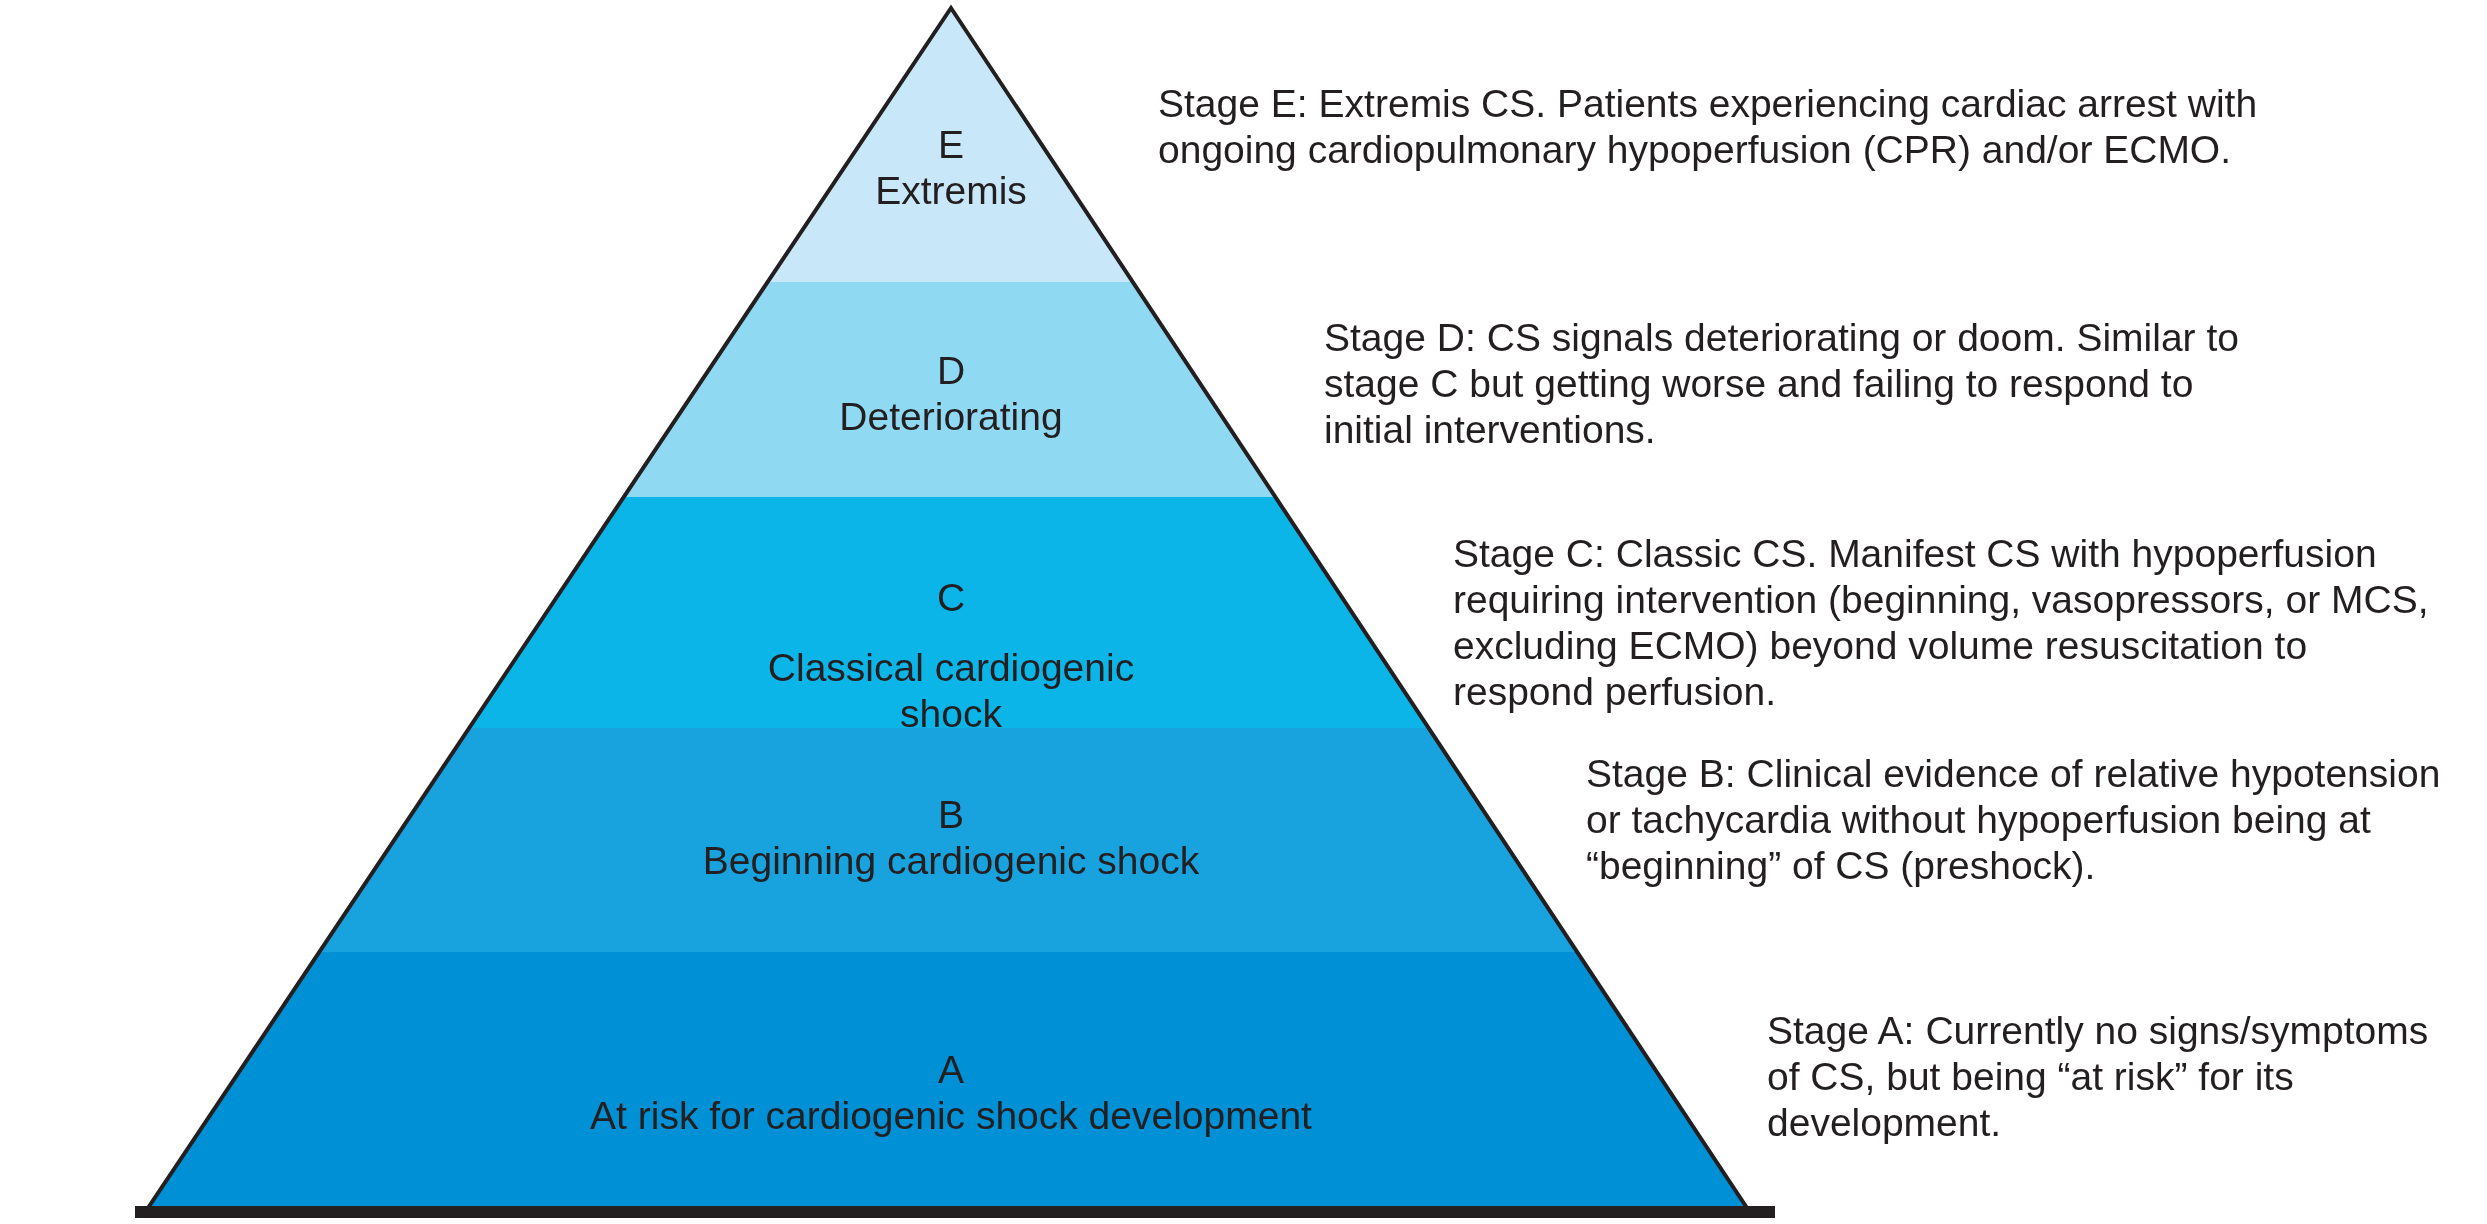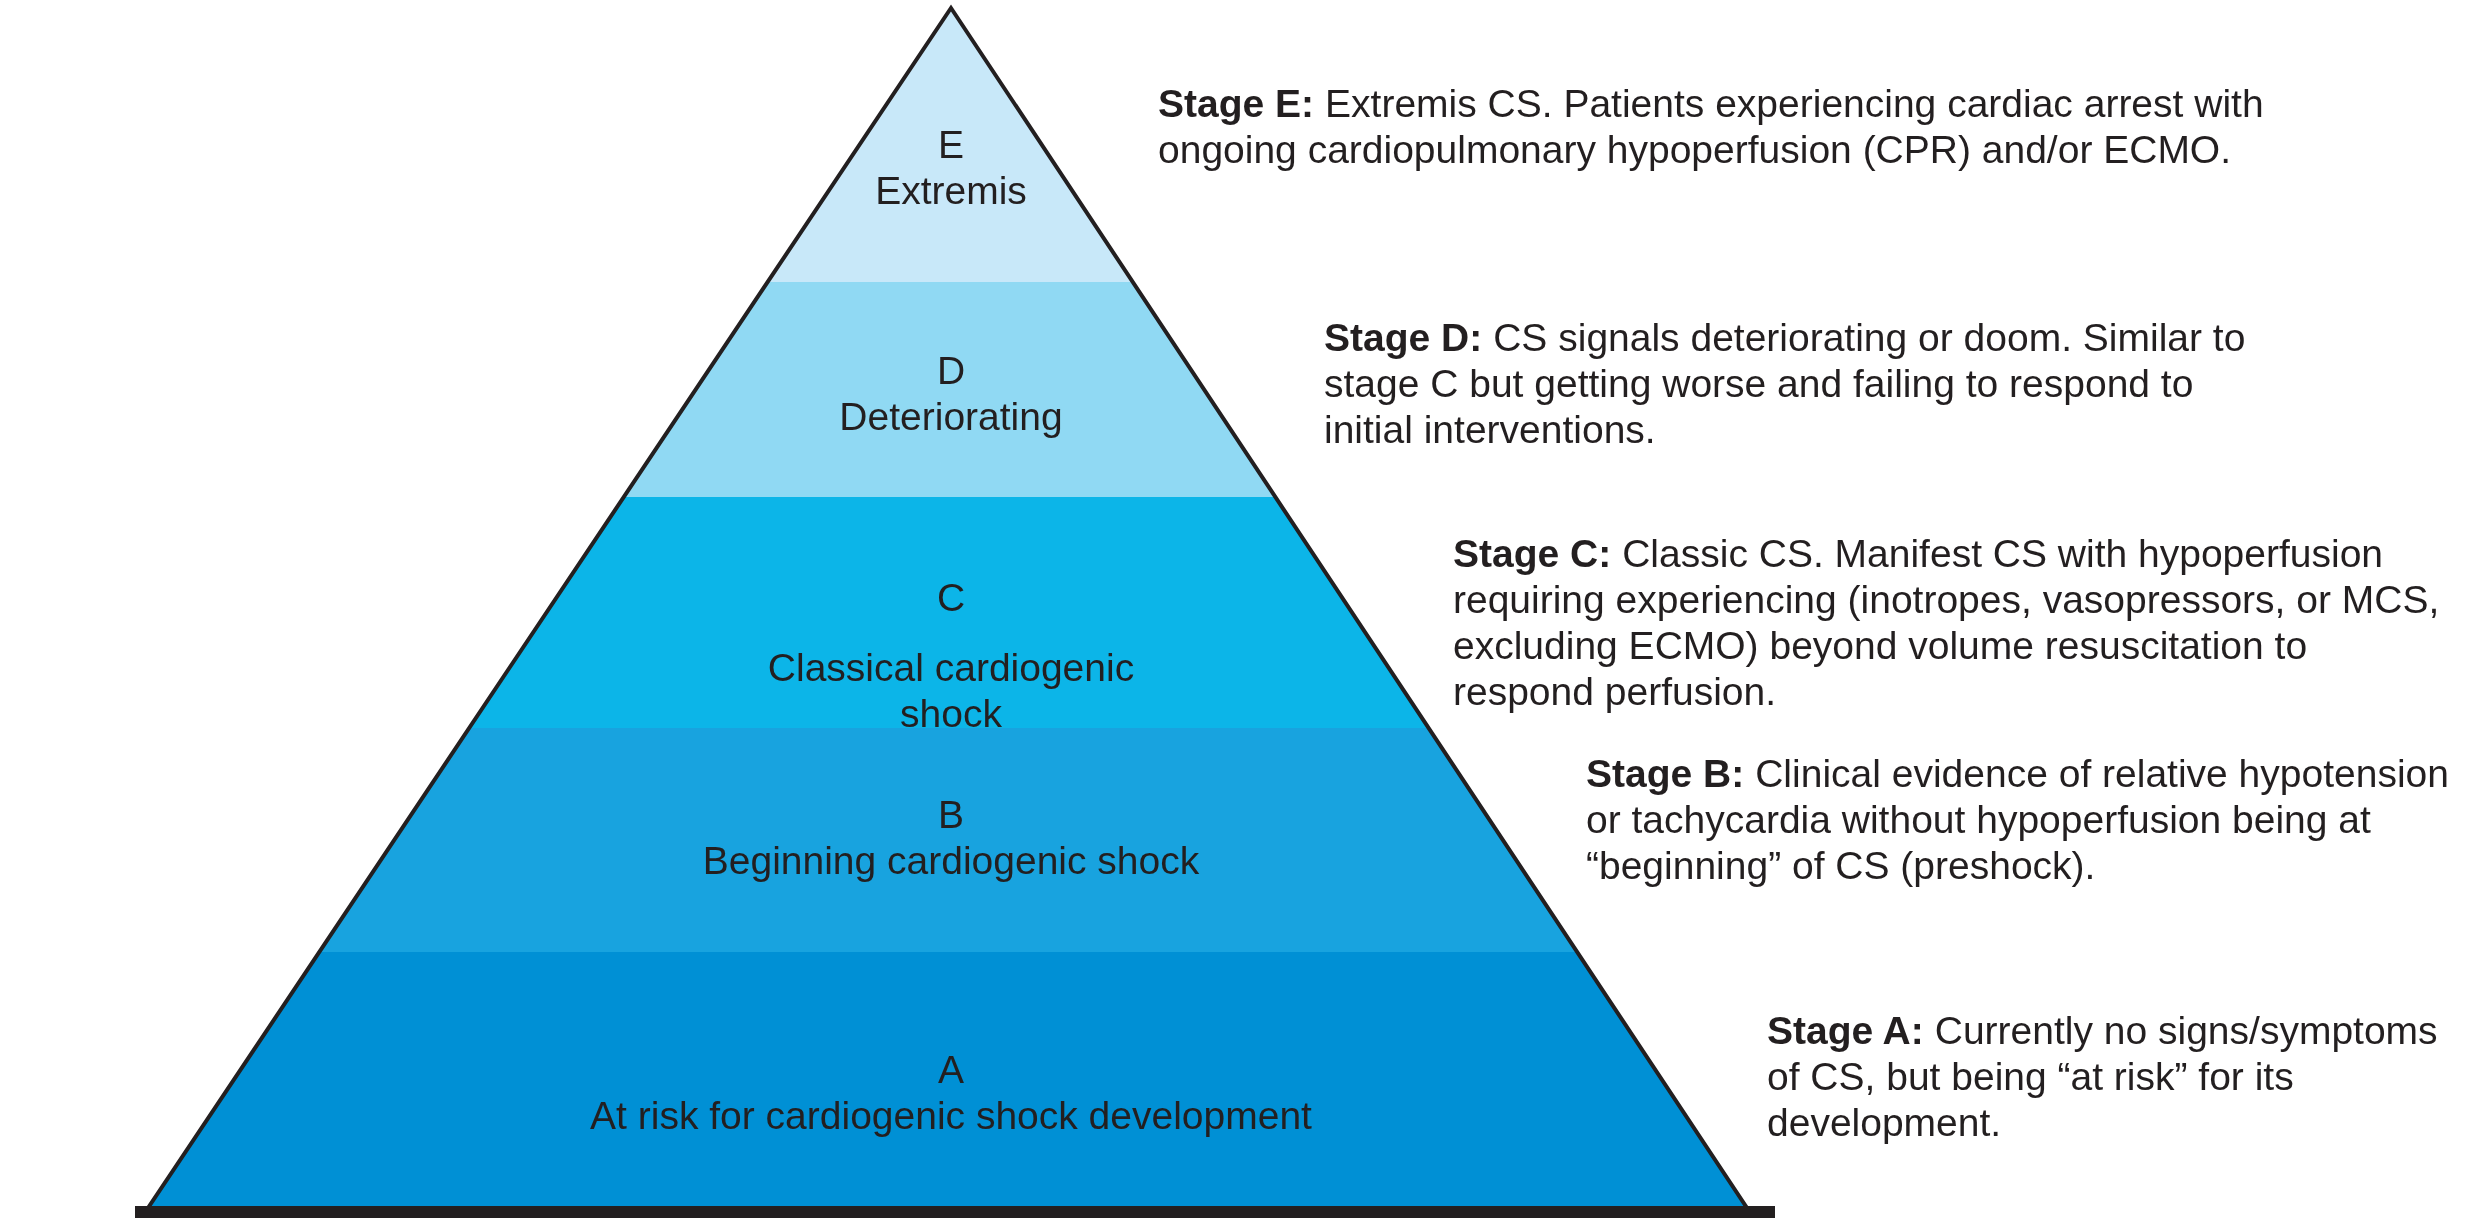--- a/index.html
+++ b/index.html
@@ -23,21 +23,21 @@
     white-space:nowrap;
   }
   .plabel .pname.wrap{white-space:normal;width:460px;margin-top:24px;}
   
   .stage{
     position:absolute;
     font-size:39px;
     line-height:46px;
     white-space:nowrap;
   }
-  .stage .b{font-weight:bold;margin-right:11px;}
+  .stage .b{font-weight:normal;margin-right:11px;}
 </style>
 </head>
 <body>
 
 <div class="canvas" style="color: rgb(35, 31, 32);">
 
   <svg class="pyr-svg" width="2487" height="1224" viewBox="0 0 2487 1224">
     <g id="pyramid-bands">
         <polygon points="951,8 951,8 1132.7533333333333,282 767.6483333333333,282" fill="#c8e8f9"></polygon>
         <polygon points="767.6483333333333,282 1132.7533333333333,282 1275.37,497 623.7775,497" fill="#90d9f3"></polygon>
@@ -82,21 +82,21 @@
       <span class="b">Stage D:</span><span>CS signals deteriorating or doom. Similar to</span>
     </div>
     <div class="line">stage C but getting worse and failing to respond to</div>
     <div class="line">initial interventions.</div>
   </div>
 
   <div class="stage" style="left:1453px;top:531px;">
     <div class="line">
       <span class="b">Stage C:</span><span>Classic CS. Manifest CS with hypoperfusion</span>
     </div>
-    <div class="line">requiring experiencing (inotropes, vasopressors, or MCS,</div>
+    <div class="line">requiring intervention (beginning, vasopressors, or MCS,</div>
     <div class="line">excluding ECMO) beyond volume resuscitation to</div>
     <div class="line">respond perfusion.</div>
   </div>
 
   <div class="stage" style="left:1586px;top:751px;">
     <div class="line">
       <span class="b">Stage B:</span><span>Clinical evidence of relative hypotension</span>
     </div>
     <div class="line">or tachycardia without hypoperfusion being at</div>
     <div class="line">“beginning” of CS (preshock).</div>

